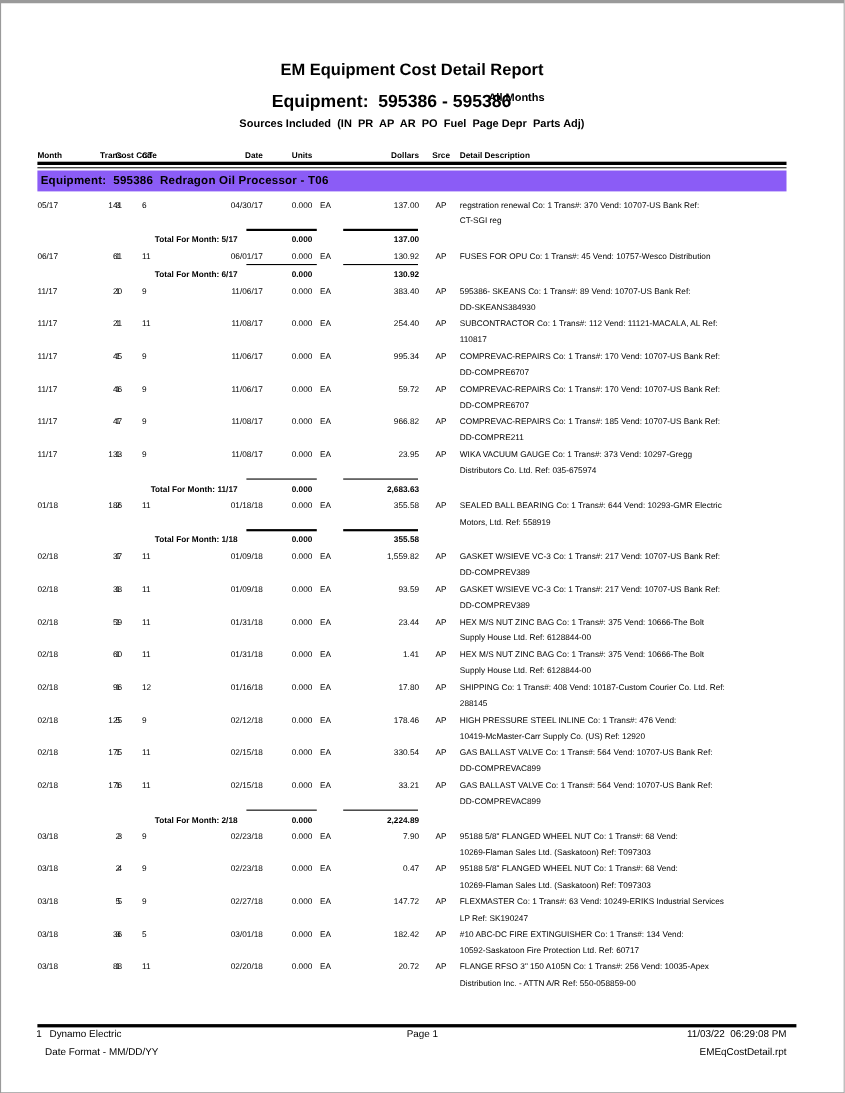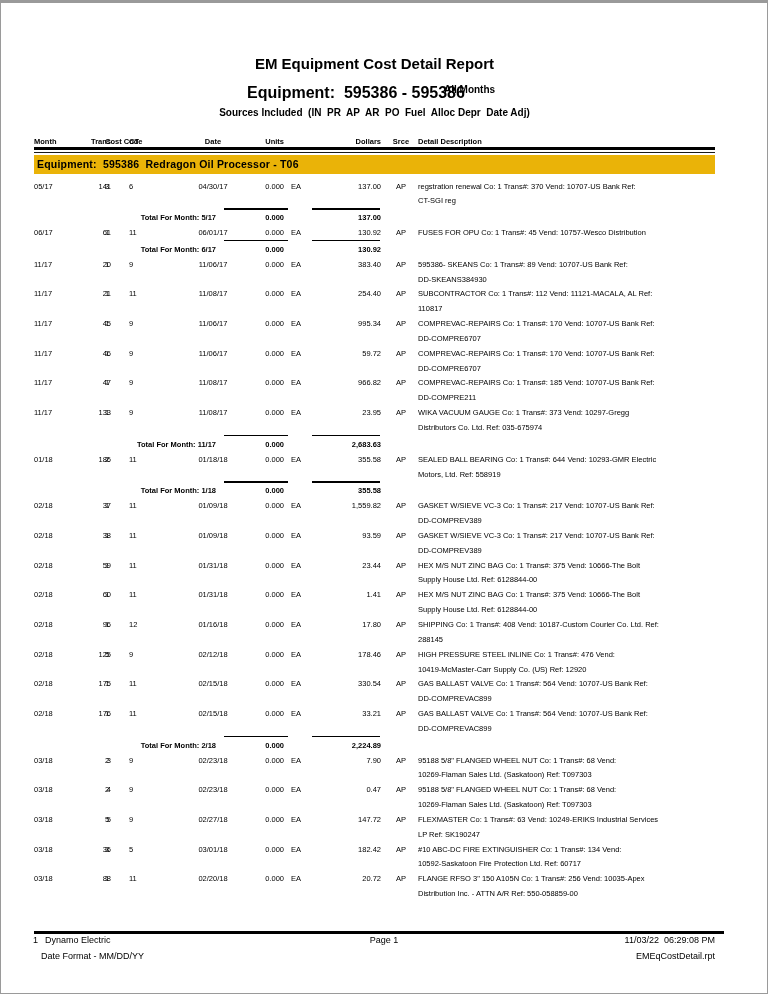--- a/index.html
+++ b/index.html
@@ -24,39 +24,39 @@
   .sources{left:33px;width:681px;top:104px;text-align:center;font-size:10px;font-weight:bold;white-space:pre;}
 
   .colhead{left:0;top:134px;width:768px;height:12px;}
   .colhead .l{font-weight:bold;top:0;}
 
   .rule-thick{left:33px;top:144px;width:681px;height:2.5px;background:#000;}
   .rule-thin{left:33px;top:148.5px;width:681px;height:1px;background:#1a1a1a;}
 
   .band{
     left:33px;top:152px;width:681px;height:19px;
-    background:#eab308;
+    background:#8b5cf6;
     font-size:10.5px;font-weight:bold;line-height:19px;
     padding-left:3px;box-sizing:border-box;
     letter-spacing:.2px;white-space:pre;
   }
 
   .tbody{left:0;top:176px;width:768px;}
   .line{position:relative;height:14.85px;}
   .line.total{margin-top:2px;}
 
   .l{
     position:absolute;top:2.5px;
     font-size:7.5px;line-height:9px;white-space:pre;
   }
   .c-month   {left:33px;width:40px;text-align:left;}
   .c-trans   {left:54px;width:40px;text-align:right;padding-left:16px;}
   .c-cc      {left:104px;width:30px;text-align:left;}
   .c-ct      {left:128px;width:34px;text-align:left;}
-  .c-date    {left:186px;width:52px;text-align:center;}
+  .c-date    {left:186px;width:52px;text-align:right;}
   .c-units   {left:213px;width:70px;text-align:right;}
   .c-uom     {left:290px;width:24px;text-align:left;}
   .c-dollars {left:294px;width:86px;text-align:right;}
   .c-srce    {left:388px;width:24px;text-align:center;}
   .c-desc    {left:417px;width:330px;text-align:left;}
   .c-label   {left:88px;width:127px;text-align:right;font-weight:bold;}
   .bold{font-weight:bold;}
   .rule{position:absolute;height:1.4px;background:#000;top:-2.5px;}
   .rule-units{left:223px;width:64px;}
   .rule-dollars{left:311px;width:68px;}
@@ -71,21 +71,21 @@
   .ft-rpt{left:500px;top:948px;width:214px;text-align:right;}
 </style>
 </head>
 <body>
 
 <div class="page">
 
   <div class="abs title">EM Equipment Cost Detail Report</div>
   <div class="abs sub-eq">Equipment:  595386 - 595386</div>
   <div class="abs sub-months">All Months</div>
-  <div class="abs sources">Sources Included  (IN  PR  AP  AR  PO  Fuel  Alloc Depr  Date Adj)</div>
+  <div class="abs sources">Sources Included  (IN  PR  AP  AR  PO  Fuel  Page Depr  Parts Adj)</div>
 
   <div class="abs colhead">
     <span class="l c-month">Month</span>
     <span class="l c-trans">Trans</span>
     <span class="l c-cc">Cost Code</span>
     <span class="l c-ct">CT</span>
     <span class="l c-date">Date</span>
     <span class="l c-units">Units</span>
     <span class="l c-dollars">Dollars</span>
     <span class="l c-srce">Srce</span>

